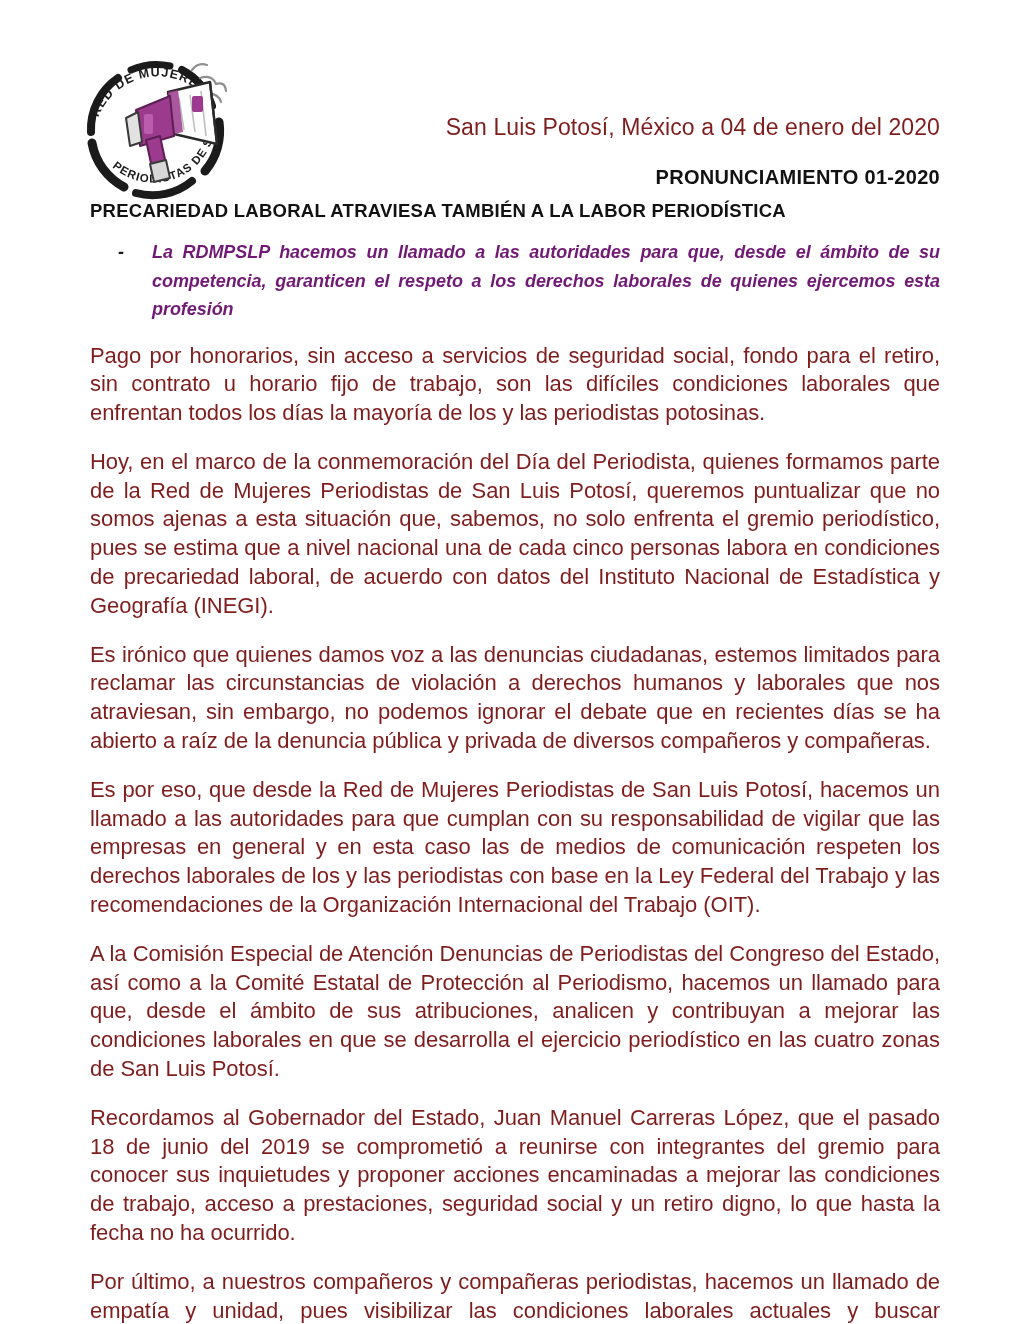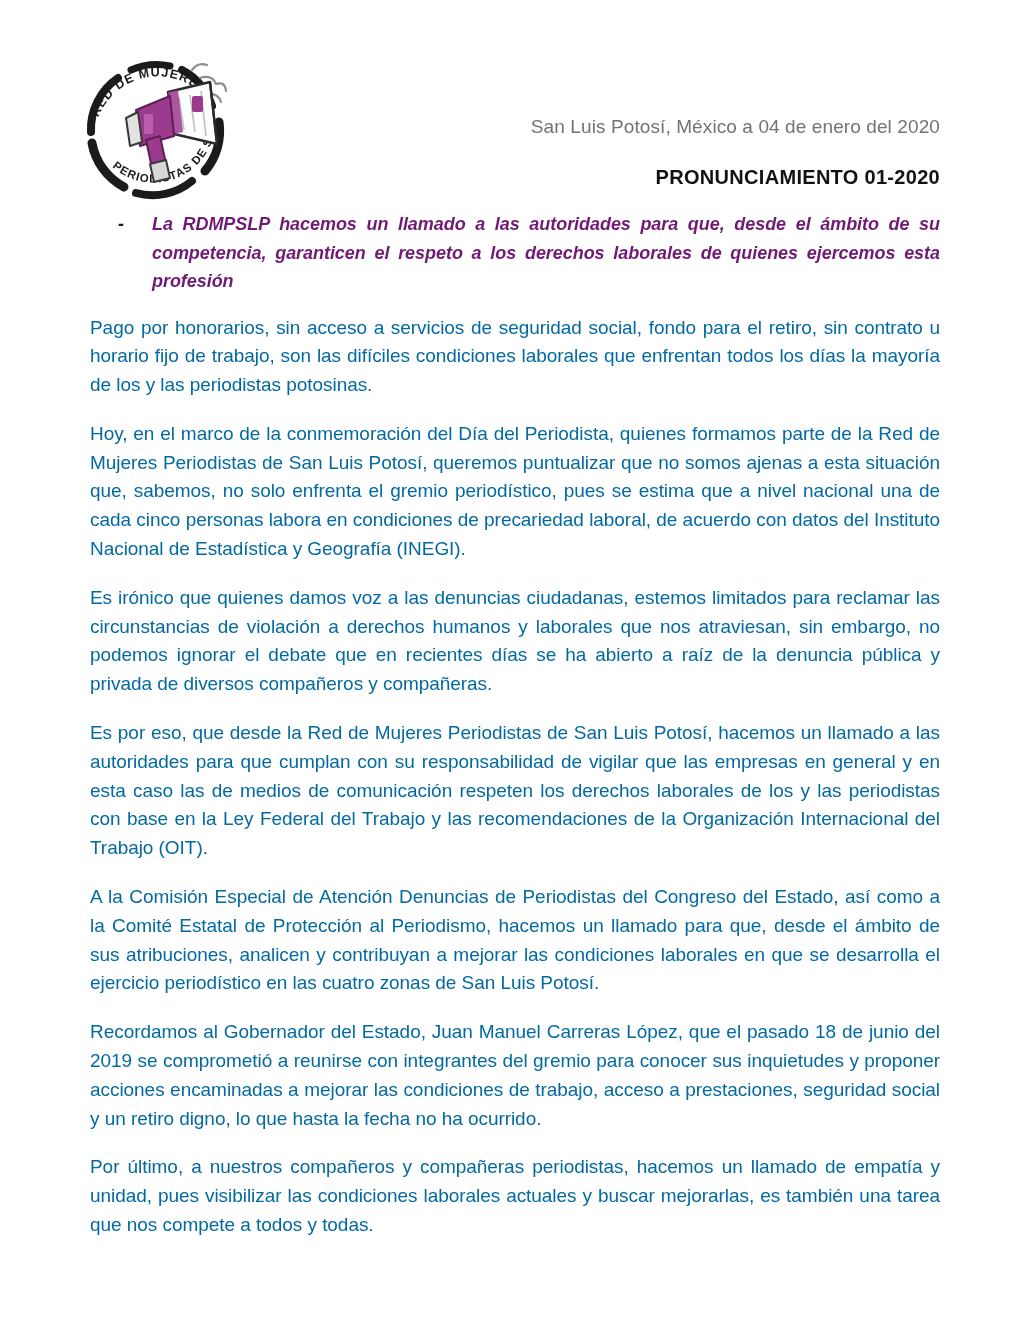--- a/index.html
+++ b/index.html
@@ -34,24 +34,24 @@
 
   
   .header-area {
     position: absolute;
     left: 90px;
     top: 112px;
     width: 850px;
     text-align: right;
   }
   .dateline {
-    font-size: 19px;
+    font-size: 23px;
     line-height: 30px;
     letter-spacing: 0.1px;
-    color: #737373;
+    color: #7f1d1d;
     white-space: nowrap;
   }
   .pronouncement {
     font-size: 20px;
     line-height: 30px;
     font-weight: bold;
     margin-top: 20px;
     letter-spacing: 0.3px;
     color: #121212;
     white-space: nowrap;
@@ -94,26 +94,26 @@
     font-size: 18px;
     line-height: 28.5px;
     font-weight: bold;
     font-style: italic;
     text-align: justify;
     color: #701a75;
     letter-spacing: -0.05px;
   }
 
   p.body-par {
-    font-size: 19px;
+    font-size: 22px;
     line-height: 28.8px;
     text-align: justify;
     text-justify: inter-word;
     margin: 0 0 20px 0;
-    color: #0369a1;
+    color: #7f1d1d;
     letter-spacing: -0.05px;
     hyphens: none;
   }
   p.body-par:last-child { margin-bottom: 12px; }
 </style>
 </head>
 <body>
 
 <div class="page">
 
@@ -163,20 +163,21 @@
     </svg>
   </div>
 
   <div class="header-area">
     <div class="dateline">San Luis Potosí, México a 04 de enero del 2020</div>
     <div class="pronouncement">PRONUNCIAMIENTO 01-2020</div>
   </div>
 
   <div class="content">
 
+    <h1 class="doc-title">PRECARIEDAD LABORAL ATRAVIESA TAMBIÉN A LA LABOR PERIODÍSTICA</h1>
 
     <div class="statement">
       <span class="statement-dash">-</span>
       <span class="statement-text">La RDMPSLP hacemos un llamado a las autoridades para que, desde el ámbito de su competencia, garanticen el respeto a los derechos laborales de quienes ejercemos esta profesión</span>
     </div>
 
     <p class="body-par">Pago por honorarios, sin acceso a servicios de seguridad social, fondo para el retiro, sin contrato u horario fijo de trabajo, son las difíciles condiciones laborales que enfrentan todos los días la mayoría de los y las periodistas potosinas.</p>
     <p class="body-par">Hoy, en el marco de la conmemoración del Día del Periodista, quienes formamos parte de la Red de Mujeres Periodistas de San Luis Potosí, queremos puntualizar que no somos ajenas a esta situación que, sabemos, no solo enfrenta el gremio periodístico, pues se estima que a nivel nacional una de cada cinco personas labora en condiciones de precariedad laboral, de acuerdo con datos del Instituto Nacional de Estadística y Geografía (INEGI).</p>
     <p class="body-par">Es irónico que quienes damos voz a las denuncias ciudadanas, estemos limitados para reclamar las circunstancias de violación a derechos humanos y laborales que nos atraviesan, sin embargo, no podemos ignorar el debate que en recientes días se ha abierto a raíz de la denuncia pública y privada de diversos compañeros y compañeras.</p>
     <p class="body-par">Es por eso, que desde la Red de Mujeres Periodistas de San Luis Potosí, hacemos un llamado a las autoridades para que cumplan con su responsabilidad de vigilar que las empresas en general y en esta caso las de medios de comunicación respeten los derechos laborales de los y las periodistas con base en la Ley Federal del Trabajo y las recomendaciones de la Organización Internacional del Trabajo (OIT).</p>

